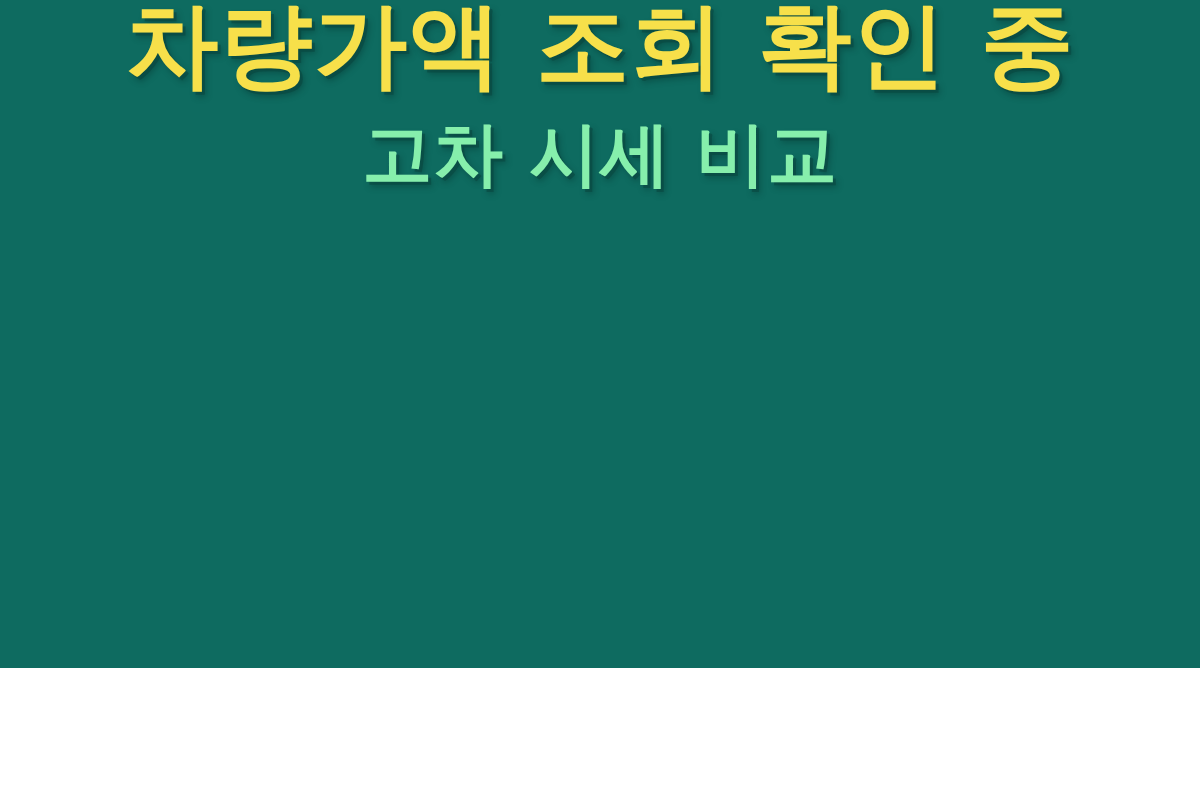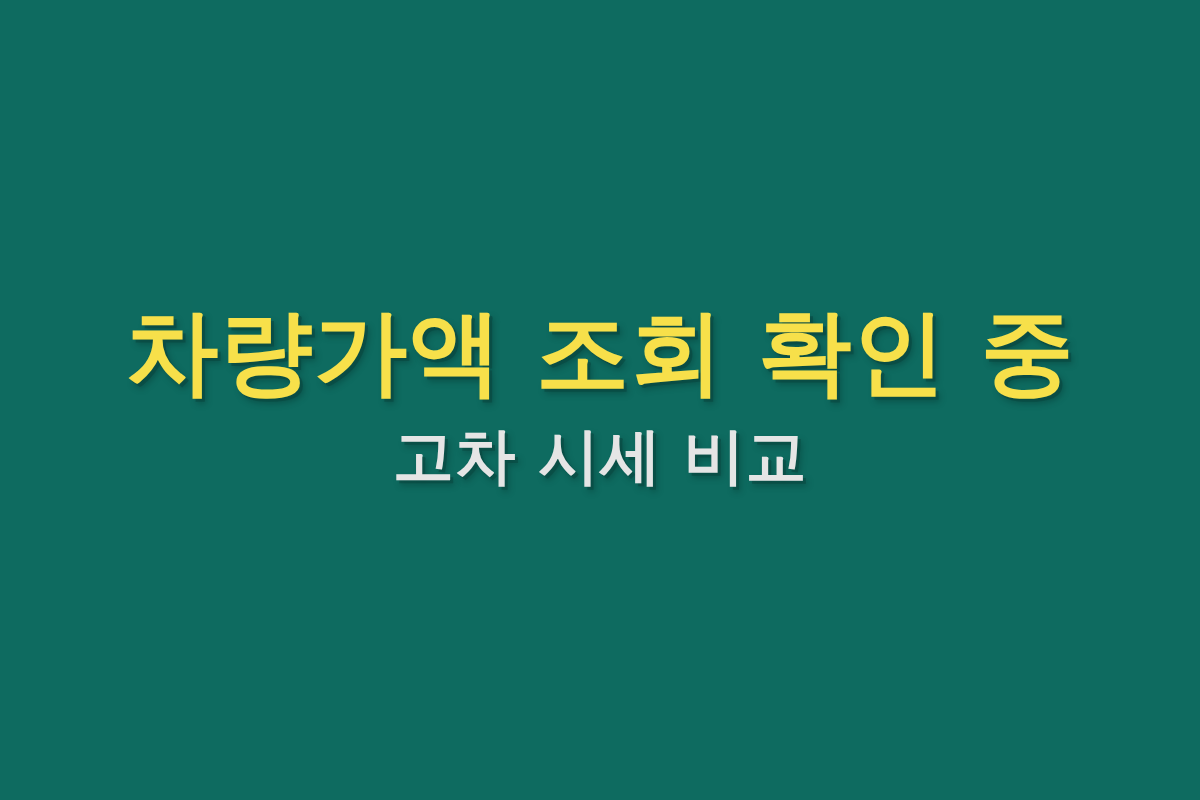--- a/index.html
+++ b/index.html
@@ -11,26 +11,25 @@
   body {
     width: 1200px;
     height: 800px;
     overflow: hidden;
     font-family: "DejaVu Sans", "Liberation Sans", sans-serif;
   }
 
   #banner {
     position: relative;
     width: 1200px;
-    height: 800px;
+    height: 668px;
     box-sizing: border-box;
     display: flex;
     flex-direction: column;
     align-items: center;
-    justify-content: center;
     text-align: center;
     overflow: hidden;
   }
 
   #headline-block {
     position: relative;
     width: 100%;
     display: flex;
     flex-direction: column;
     align-items: center;
@@ -66,17 +65,17 @@
 </style>
 </head>
 <body>
 
 <div id="banner" style="background-color: rgb(14, 107, 96);">
 
   <div id="headline-block">
 
     <span class="headline-line" id="headline-line-1" style="color: rgb(247, 224, 74); font-size: 93.1901px;">차량가액 조회 확인 중</span>
 
-    <span class="headline-line" id="headline-line-2" style="color: #e5e5e5; font-size: 61px;">고차 시세 비교</span>
+    <span class="headline-line" id="headline-line-2" style="color: #86efac; font-size: 70px;">고차 시세 비교</span>
 
   </div>
 
 </div>
 
 </body></html>

